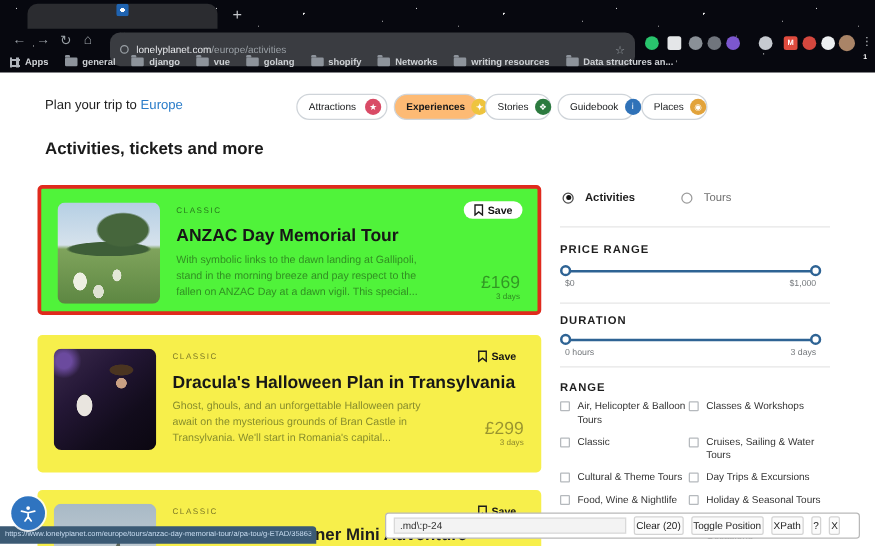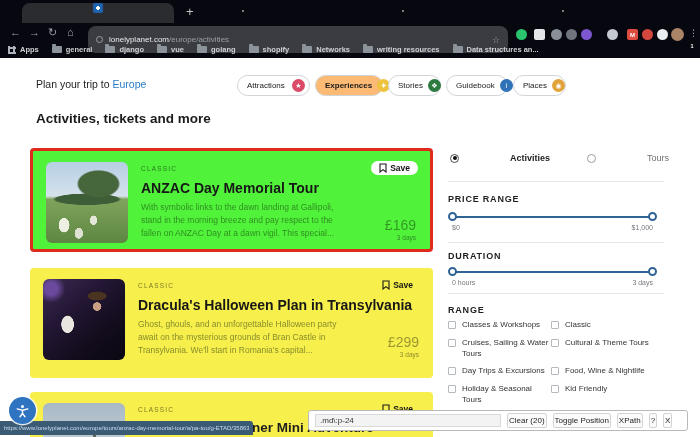--- a/index.html
+++ b/index.html
@@ -89,21 +89,21 @@
   .img-vienna { background:
       radial-gradient(ellipse 24px 34px at 30% 78%, #35342e 60%, transparent 65%),
       radial-gradient(ellipse 4px 24px at 63% 55%, #5d665a 58%, transparent 64%),
       linear-gradient(to bottom, #a8b9c6 0%, #c3cdd4 52%, #7d8a74 56%, #5f6d55 100%); }
 
   
   .radio-row { position:absolute; left:450px; top:153px; display:flex; align-items:center; gap:9px; }
   .radio { width:9px; height:9px; border-radius:50%; border:1px solid #4a4a4a; position:relative; flex:none; }
   .radio.on::after { content:""; position:absolute; inset:1.5px; border-radius:50%; background:#111; }
   .radio.off { border-color:#9b9b9b; }
-  .radio-label { font-size:9px; font-weight:bold; color:#1e1e1e; margin-right:28px;margin-left:42px; }
+  .radio-label { font-size:9px; font-weight:bold; color:#1e1e1e; margin-right:28px; }
   .radio-label.dim { font-weight:normal; color:#707070; }
   .divider { position:absolute; left:448px; width:216px; height:1px; background:#e6e6e6; }
   .f-label { position:absolute; left:448px; font-size:9px; font-weight:bold; letter-spacing:.8px; color:#1e1e1e; }
   .slider { position:absolute; left:452px; width:201px; height:2px; background:#2e6394; }
   .slider .h { position:absolute; top:-4px; width:9px; height:9px; border-radius:50%;
     background:#fff; border:2px solid #2e6394; }
   .slider .h.l { left:-4px; } .slider .h.r { right:-4px; }
   .s-min { position:absolute; left:452px; font-size:7px; color:#74787c; }
   .s-max { position:absolute; font-size:7px; color:#74787c; right:47px; text-align:right; }
   #type-grid { position:absolute; left:448px; top:320px; display:grid;
@@ -299,20 +299,24 @@
   </div>
   <span class="s-min" style="top:279px">0 hours</span>
   <span class="s-max" style="top:279px">3 days</span>
 
   <div class="divider" style="top:293px"></div>
   <div class="f-label" style="top:305px">RANGE</div>
 
   <div id="type-grid">
     <label class="chk">
         <span class="box"></span>
+        <span class="chk-label">Air, Helicopter &amp; Balloon Tours</span>
+      </label>
+    <label class="chk">
+        <span class="box"></span>
         <span class="chk-label">Classes &amp; Workshops</span>
       </label>
     <label class="chk">
         <span class="box"></span>
         <span class="chk-label">Classic</span>
       </label>
     <label class="chk">
         <span class="box"></span>
         <span class="chk-label">Cruises, Sailing &amp; Water Tours</span>
       </label>

